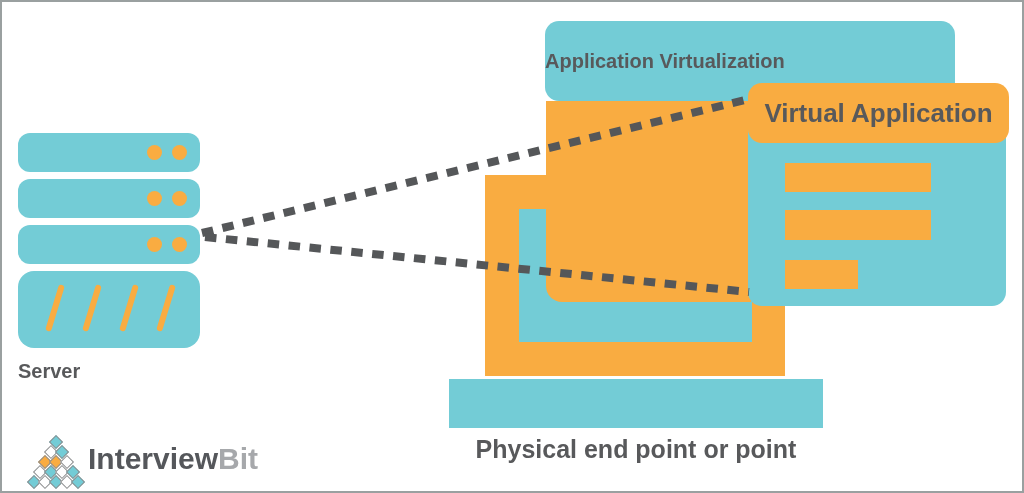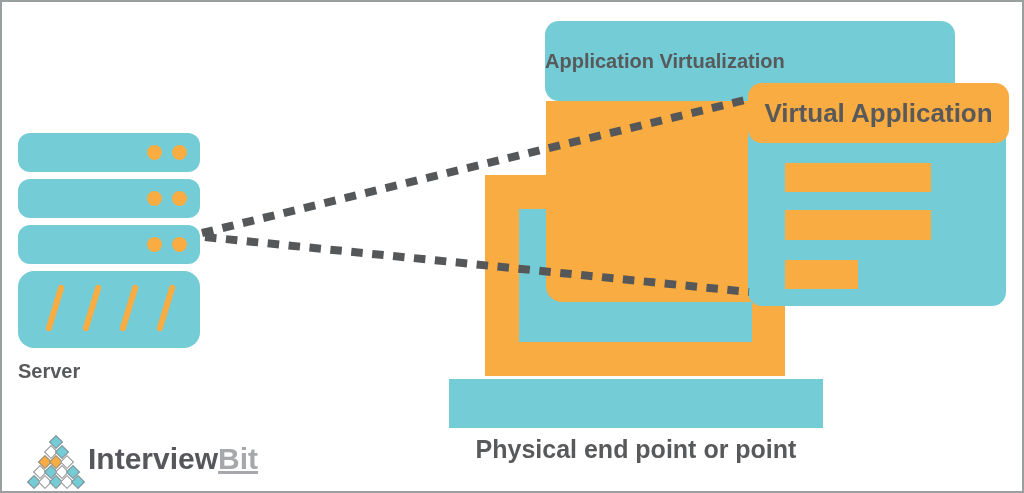--- a/index.html
+++ b/index.html
@@ -89,21 +89,21 @@
     transform:rotate(45deg);background:#fff;
   }
   .diamond.teal{background:var(--teal,#73CCD6);}
   .diamond.orange{background:var(--orange,#F9AC41);}
   .diamond.white{background:#fff;}
   .logo-text{
     position:absolute;left:86px;top:440px;height:42px;
     display:flex;font-size:30px;font-weight:bold;
   }
   .lt-primary{color:var(--logo-primary,#55575B);}
-  .lt-secondary{color:var(--logo-secondary,#A6A8AB);text-decoration:underline;}
+  .lt-secondary{color:var(--logo-secondary,#A6A8AB);}
 </style>
 </head>
 <body>
 
 <div class="canvas">
 
   <div>
     <div class="server-row r1">
         <div class="dot" style="left: 129px;"></div>
         <div class="dot" style="left: 154px;"></div>

